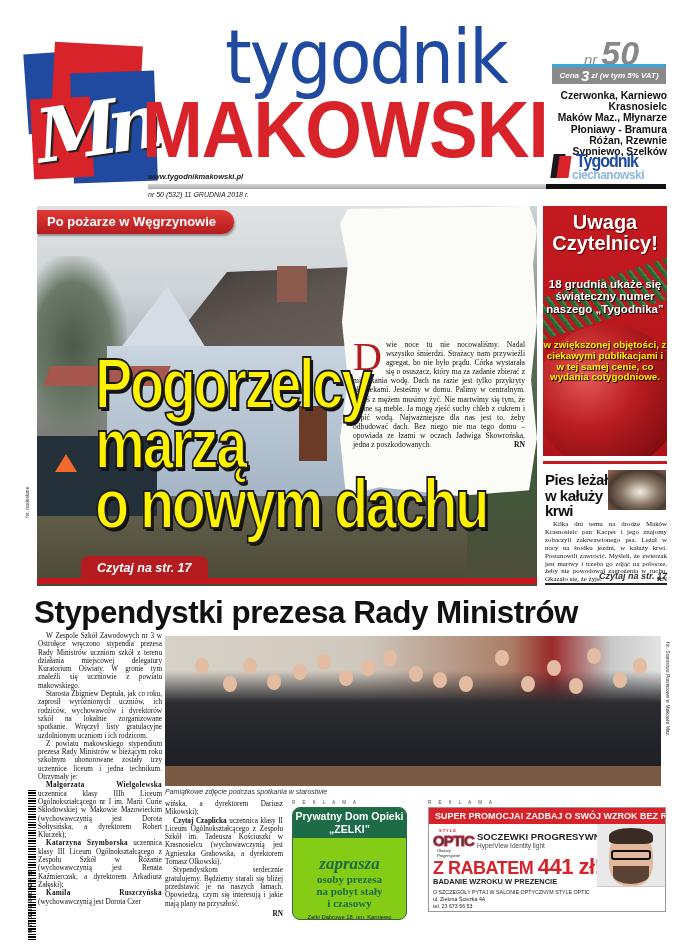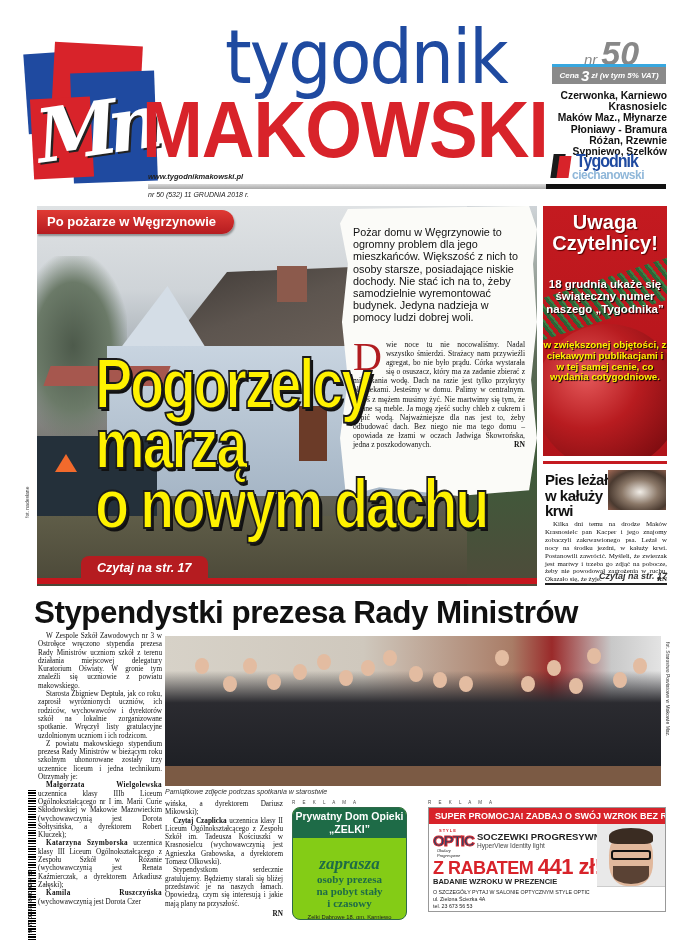--- a/index.html
+++ b/index.html
@@ -197,21 +197,20 @@
   <div class="red-roof"></div>
   <div class="door"></div>
   <div class="tractor"></div>
   <div class="warn-tri"></div>
   <div class="ground"></div>
   <div class="xmas-tree"></div>
 
   <div class="lead-tag">Po pożarze w Węgrzynowie</div>
 
   <div class="torn-box"></div>
-  <div class="lead-intro">Pożar domu w Węgrzynowie to ogromny problem dla jego mieszkańców. Większość z nich to osoby starsze, posiadające niskie dochody. Nie stać ich na to, żeby samodzielnie wyremontować budynek. Jedyna nadzieja w pomocy ludzi dobrej woli.</div>
   <div class="lead-body">
     <span class="dropcap">D</span><span>wie noce tu nie nocowaliśmy. Nadal wszystko śmierdzi. Strażacy nam przywieźli agregat, bo nie było prądu. Córka wystarała się o osuszacz, który ma za zadanie zbierać z mieszkania wodę. Dach na razie jest tylko przykryty plandekami. Jesteśmy w domu. Palimy w centralnym. Jakoś z mężem musimy żyć. Nie martwimy się tym, że zalane są meble. Ja mogę zjeść suchy chleb z cukrem i popić wodą. Najważniejsze dla nas jest to, żeby odbudować dach. Bez niego nie ma tego domu – opowiada ze łzami w oczach Jadwiga Skowrońska, jedna z poszkodowanych.</span>
     <span class="sig">RN</span>
   </div>
 
   <div class="headline">
     <div>Pogorzelcy</div>
     <div>marzą</div>
     <div>o nowym dachu</div>
   </div>

